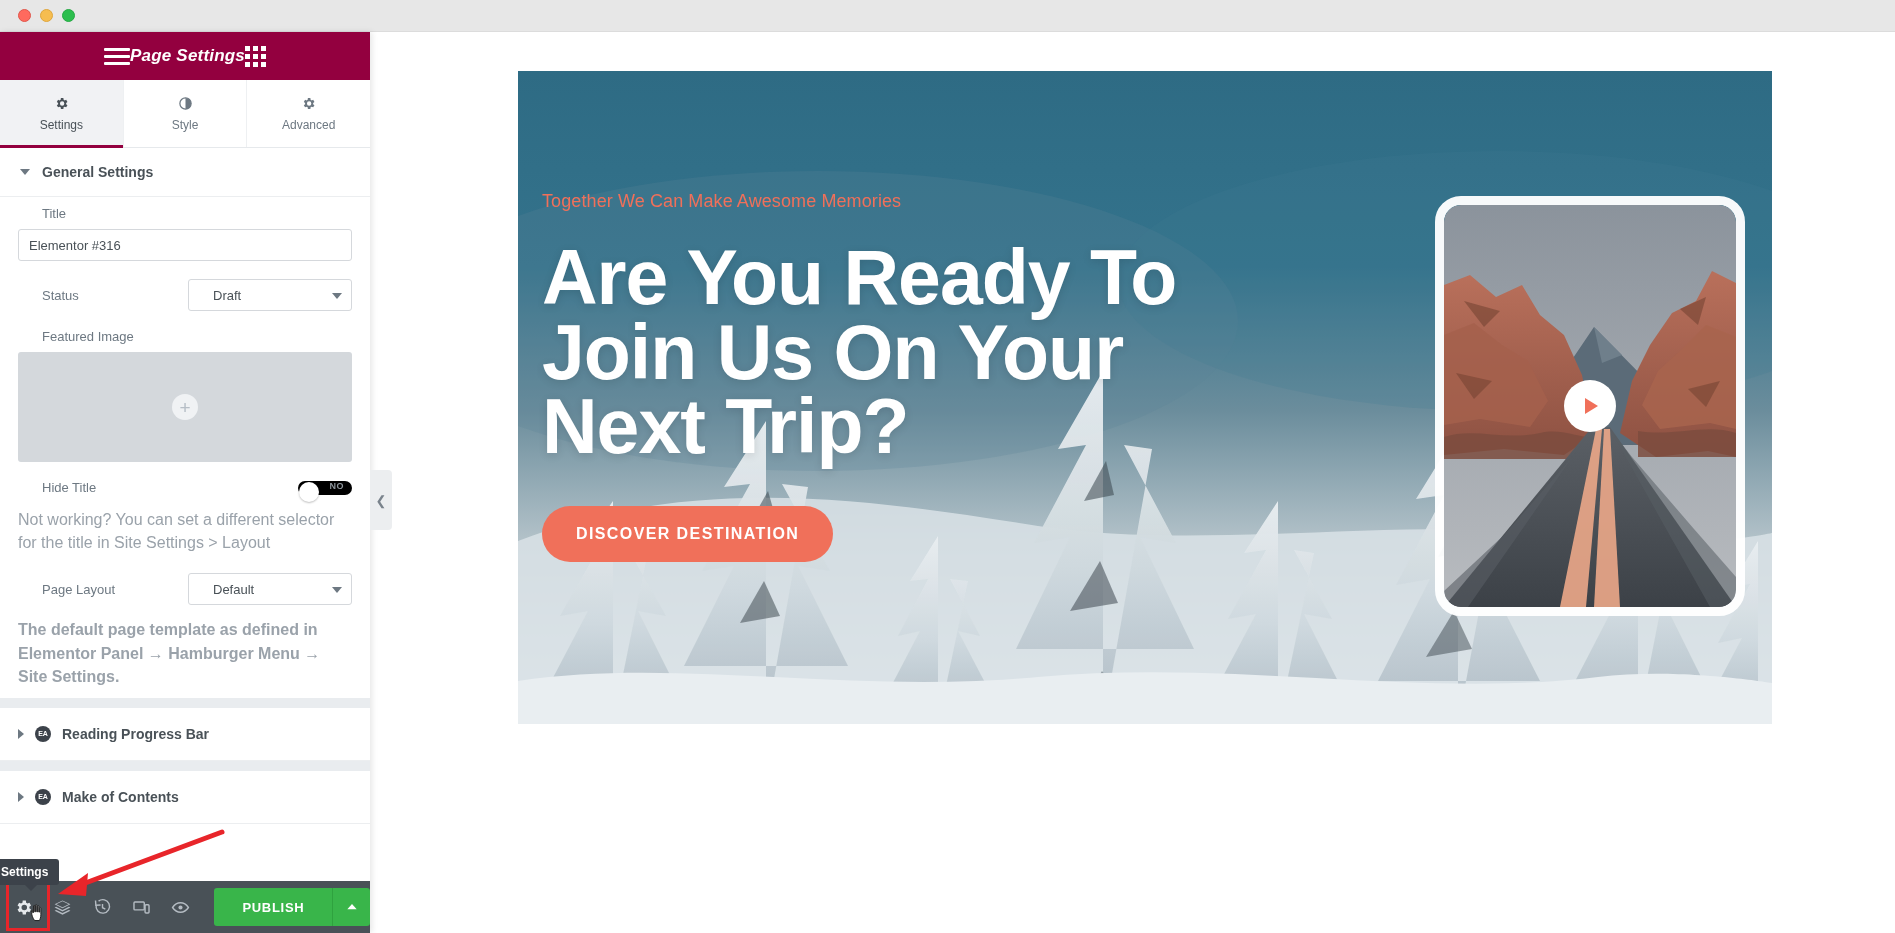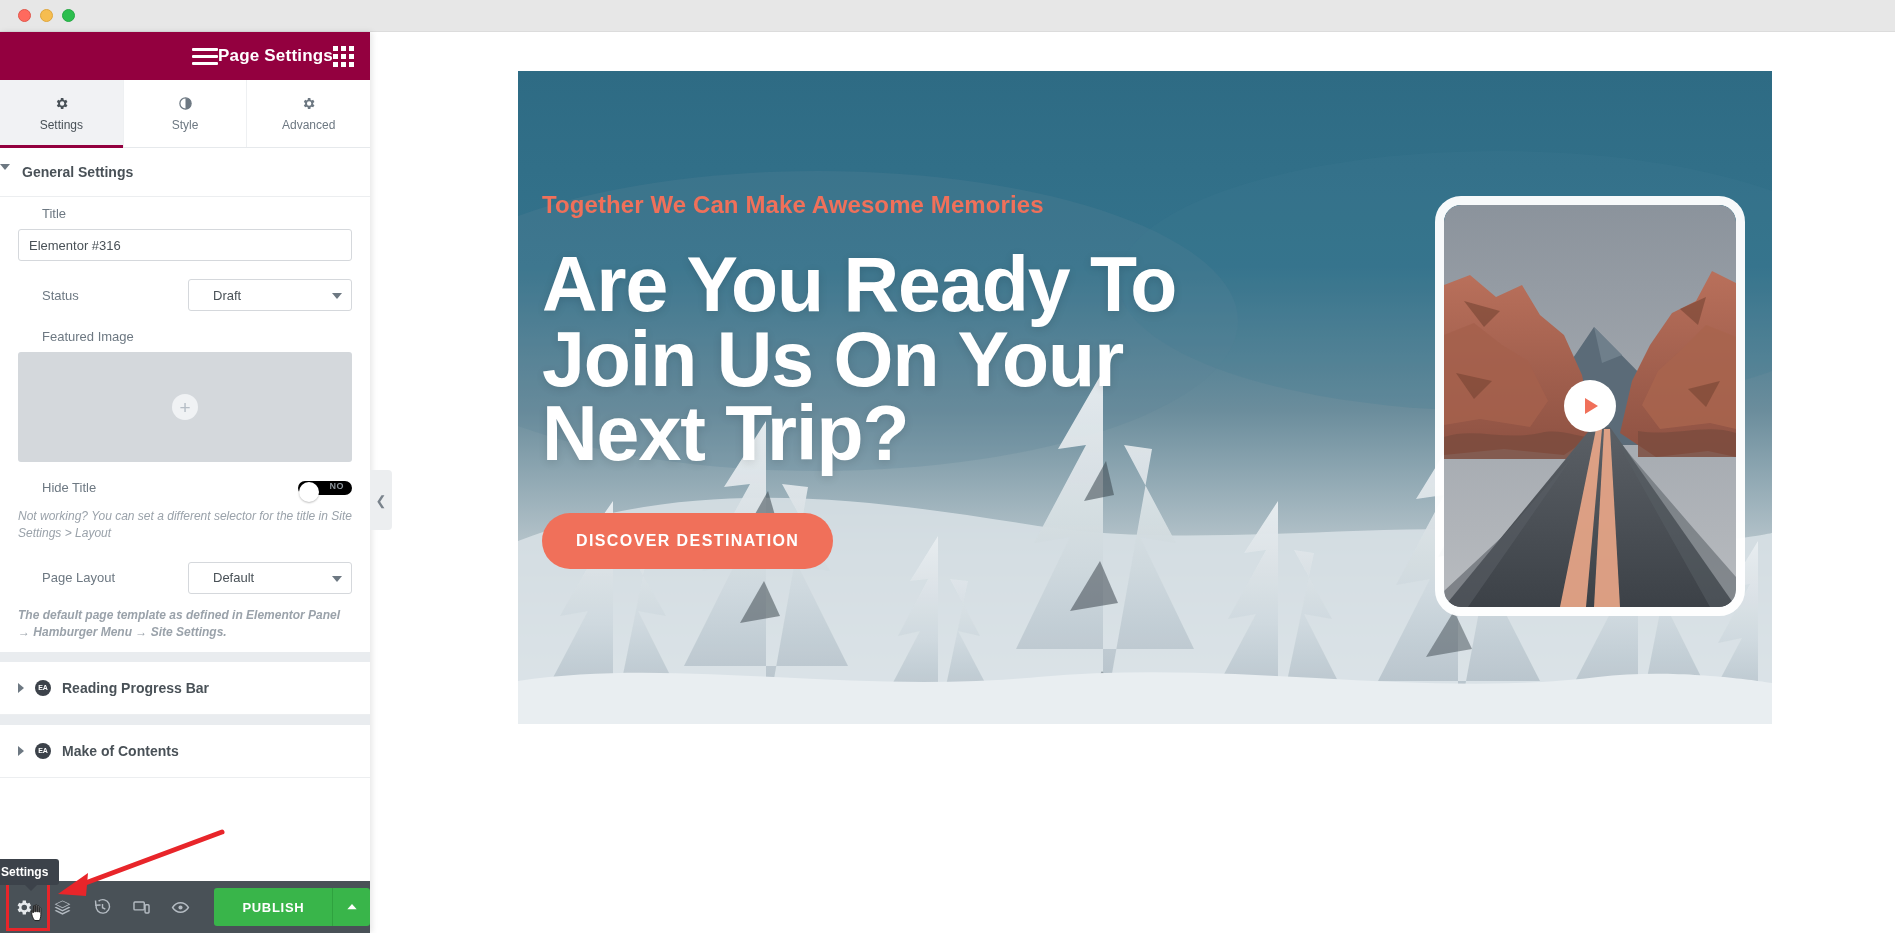--- a/index.html
+++ b/index.html
@@ -22,22 +22,22 @@
   .dot.green{background:#2cbe4e;border:1px solid #25a944;}
 
   
   .panel {
     position:absolute; left:0; top:32px; width:370px; height:901px;
     background:#ffffff; display:flex; flex-direction:column;
     box-shadow: 2px 0 6px rgba(0,0,0,.10); z-index:20;
   }
   .panel-header {
     height:48px; background:#93003f; color:#fff;
-    display:flex; align-items:center; justify-content:flex-end;
-    padding:0 16px; flex:0 0 48px;
+    display:flex; align-items:center; justify-content:center;
+    padding:0 16px; flex:0 0 48px;font-style:italic;
   }
   .hamburger { width:26px; cursor:pointer; }
   .hamburger span { display:block; height:3px; background:#fff; margin:4px 0; border-radius:1px;}
   .panel-title { font-size:17px; font-weight:bold; letter-spacing:.2px; }
   .grid-icon { display:grid; grid-template-columns:repeat(3,5px); gap:3px; }
   .grid-icon i { width:5px; height:5px; background:#fff; display:block; }
 
   .tabs { display:flex; flex:0 0 68px; border-bottom:1px solid #e6e9ec; background:#fff; }
   .tab {
     flex:1; display:flex; flex-direction:column; align-items:center; justify-content:center;
@@ -46,21 +46,21 @@
   }
   .tab:last-child{border-right:none;}
   .tab.active { background:#f1f2f4; color:#495157; }
   .tab.active::after {
     content:""; position:absolute; left:0; right:0; bottom:-1px; height:3px; background:#93003f;
   }
   .tab svg { width:15px; height:15px; }
 
   .panel-body { flex:1 1 auto; overflow:hidden; background:#fff; }
   .section-head {
-    display:flex; align-items:flex-start; gap:12px; padding:16px 0;
+    display:flex; align-items:center; gap:12px; padding:16px 20px;
     font-size:14px; font-weight:bold; color:#495157;
     border-bottom:1px solid #eceef0; background:#fff;
   }
   .caret-down { width:0;height:0;border-left:5px solid transparent;border-right:5px solid transparent;border-top:6px solid #6d7882;}
   .caret-right { width:0;height:0;border-top:5px solid transparent;border-bottom:5px solid transparent;border-left:6px solid #6d7882;}
 
   .ctrl { padding:9px 18px; }
   .ctrl-row { display:flex; align-items:center; justify-content:space-between; }
   .ctrl-label { font-size:13px; color:#6d7882;margin-left:24px; }
   .text-input {
@@ -85,21 +85,21 @@
   .plus-circle {
     width:26px;height:26px;border-radius:50%;background:#f0f2f4;
     display:flex;align-items:center;justify-content:center;color:#b6bec6;font-size:19px;line-height:1;
   }
   .switch {
     width:54px;height:14px;border-radius:11px;background:#000000;position:relative;display:flex;
     justify-content:flex-end; padding-right:8px;
   }
   .switch .knob{position:absolute;left:1px;top:1px;width:20px;height:20px;border-radius:50%;background:#fff;box-shadow:0 1px 2px rgba(0,0,0,.25);}
   .switch .state{font-size:9px;color:#8d959c;font-weight:bold;letter-spacing:.5px;}
-  .hint { padding:4px 18px 10px; font-size:12px; font-style:italic; color:#9aa2aa; line-height:1.45; }
+  .hint { padding:4px 18px 10px; font-size:16px; color:#9aa2aa; line-height:1.45; }
   .hint.bold { font-weight:bold; color:#9aa2aa; }
   .divider-gap { height:10px; background:#e9ecef; }
   .accordion {
     display:flex; align-items:center; gap:11px; padding:18px;
     font-size:14px; font-weight:bold; color:#495157; border-bottom:1px solid #eceef0; cursor:pointer;
   }
   .ea-badge {
     width:16px;height:16px;border-radius:50%;background:#3c424a;color:#fff;
     font-size:7px;font-weight:bold;display:flex;align-items:center;justify-content:center;letter-spacing:-.2px;
   }
@@ -145,21 +145,21 @@
     border-radius:0 4px 4px 0; display:flex; align-items:center; justify-content:center; z-index:25; cursor:pointer;
   }
   .chev { color:#7a838c; font-size:13px; }
 
   .hero {
     position:absolute; left:148px; top:39px; width:1254px; height:653px; overflow:hidden;
     background:linear-gradient(#2f6c84 0%, #31708a 26%, #4f7e91 46%, #9fb2bb 68%, #c9d3d8 84%, #dfe5e8 100%);
   }
   .hero-photo{ position:absolute; inset:0; }
   .hero-content { position:absolute; left:24px; top:120px; width:700px; z-index:5; }
-  .hero-sub { color:#f0705a; font-size:24px; font-weight:bold; letter-spacing:.1px; }
+  .hero-sub { color:#f0705a; font-size:18px; font-weight:normal; letter-spacing:.1px; }
   .hero-title {
     margin-top:28px; color:#ffffff; font-size:77px; line-height:.97; font-weight:bold;
     letter-spacing:-1px; text-shadow:0 2px 10px rgba(0,0,0,.12);
   }
   .hero-btn {
     margin-top:42px; display:inline-flex; align-items:center; justify-content:center;
     height:56px; padding:0 34px; border-radius:28px; background:#f0705a; color:#fff;
     font-size:16px; font-weight:bold; letter-spacing:1.4px; cursor:pointer;
   }
   .video-card {

